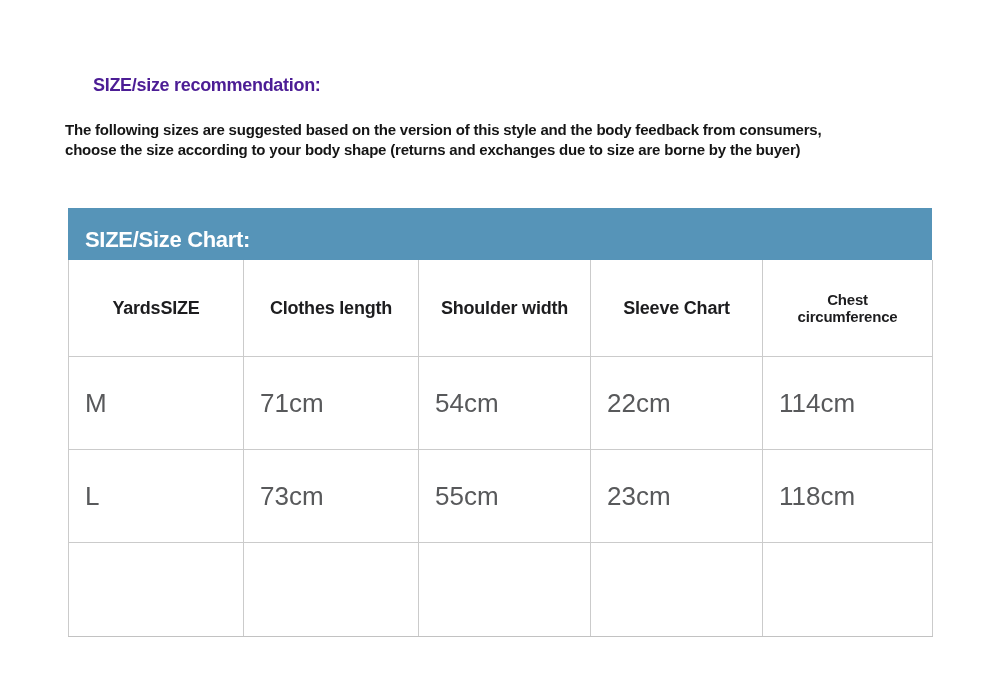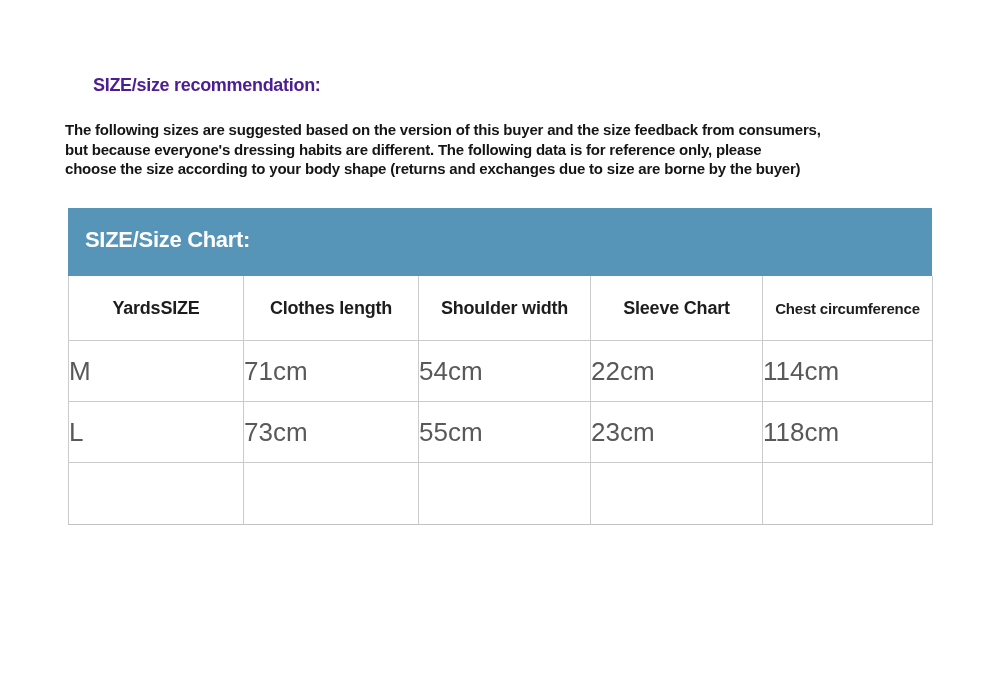--- a/index.html
+++ b/index.html
@@ -38,38 +38,38 @@
   }
   .size-table {
     position: absolute;
     left: 68px;
     top: 208px;
     width: 864px;
   }
   .table-title {
     box-sizing: border-box;
     width: 864px;
-    height: 68px;
+    height: 52px;
     line-height: 64px;
     background: #5694b8;
     color: #ffffff;
     font-size: 22px;
     font-weight: bold;
     padding-left: 17px;
     letter-spacing: -0.3px;
   }
   table.chart {
     border-collapse: collapse;
     table-layout: fixed;
     width: 864px;
   }
   table.chart th, table.chart td {
     border: 1px solid #cbcbcb;
     vertical-align: middle;
-    padding: 0;
+    padding: 16px;
     overflow: hidden;
   }
   table.chart thead th {
     border-top: none;
     height: 64px;
     font-size: 18px;
     font-weight: bold;
     color: #1d1d1f;
     letter-spacing: -0.2px;
   }
@@ -89,22 +89,21 @@
   }
 </style>
 </head>
 <body>
 
 <div class="page">
 
   <div class="heading">SIZE/size recommendation:</div>
 
   <div class="paragraph">
-    <div>The following sizes are suggested based on the version of this buyer and the size feedback from consumers,</div>
-    <div>but because everyone's dressing habits are different. The following data is for reference only, please</div>
+    <div>The following sizes are suggested based on the version of this style and the body feedback from consumers,</div>
     <div>choose the size according to your body shape (returns and exchanges due to size are borne by the buyer)</div>
   </div>
 
   <div class="size-table">
 
     <div class="table-title">SIZE/Size Chart:</div>
 
     <table class="chart">
       <colgroup>
         <col style="width:175px">

